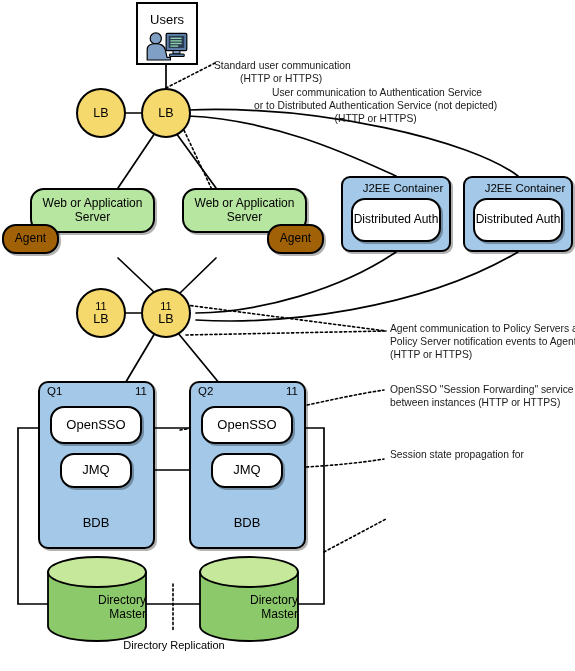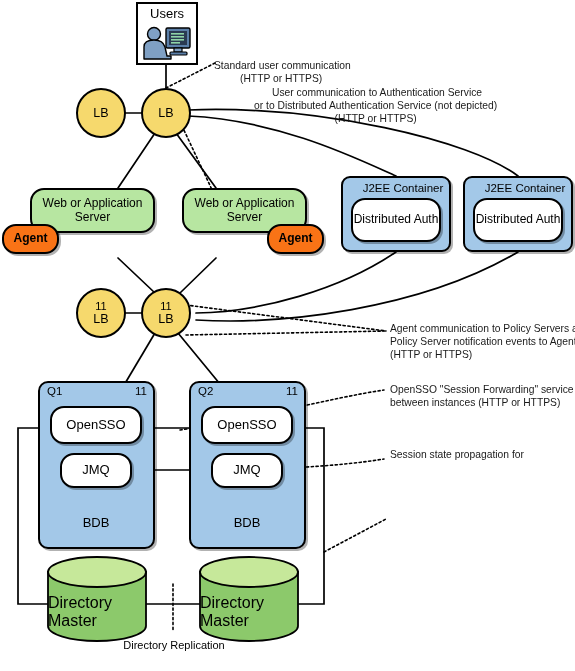--- a/index.html
+++ b/index.html
@@ -33,31 +33,31 @@
     text-align: center;
     color: #000;
     line-height: 1.12;
   }
   
   .users-box {
     border: 2px solid #000;
     background: #ffffff;
     flex-direction: column;
     justify-content: flex-start;
-    padding-top: 3px;
+    padding-top: 9px;
   }
   .users-label { font-size: 13px; }
   
   .rr {
     border: 2px solid #000;
     border-radius: 14px;
     box-shadow: 2px 2px 0 rgba(0,0,0,0.30);
   }
   .green { background: #b7e6a1; }
-  .lemon { background: #f97316; font-weight: bold; }
+  .lemon { background: #a16207; }
   .white { background: #ffffff; }
   .fs12 { font-size: 12px; }
   .fs13 { font-size: 13px; }
   
   .lb {
     border-radius: 50%;
     background: #f6d96d;
     border: 2px solid #000;
     flex-direction: column;
     font-size: 12px;
@@ -100,22 +100,22 @@
     line-height: 1.28;
     white-space: nowrap;
   }
   
   .cyl {
     position: absolute;
   }
   .cyl .cyl-label {
     position: absolute;
     left: 0; right: 0;
-    text-align: left;
-    font-size: 16px;
+    text-align: right;
+    font-size: 12px;
     color: #000;
     line-height: 1.15;
   }
   .bottomcap {
     position: absolute;
     text-align: center;
     font-size: 11px;
     line-height: 1.3;
   }
 </style>

